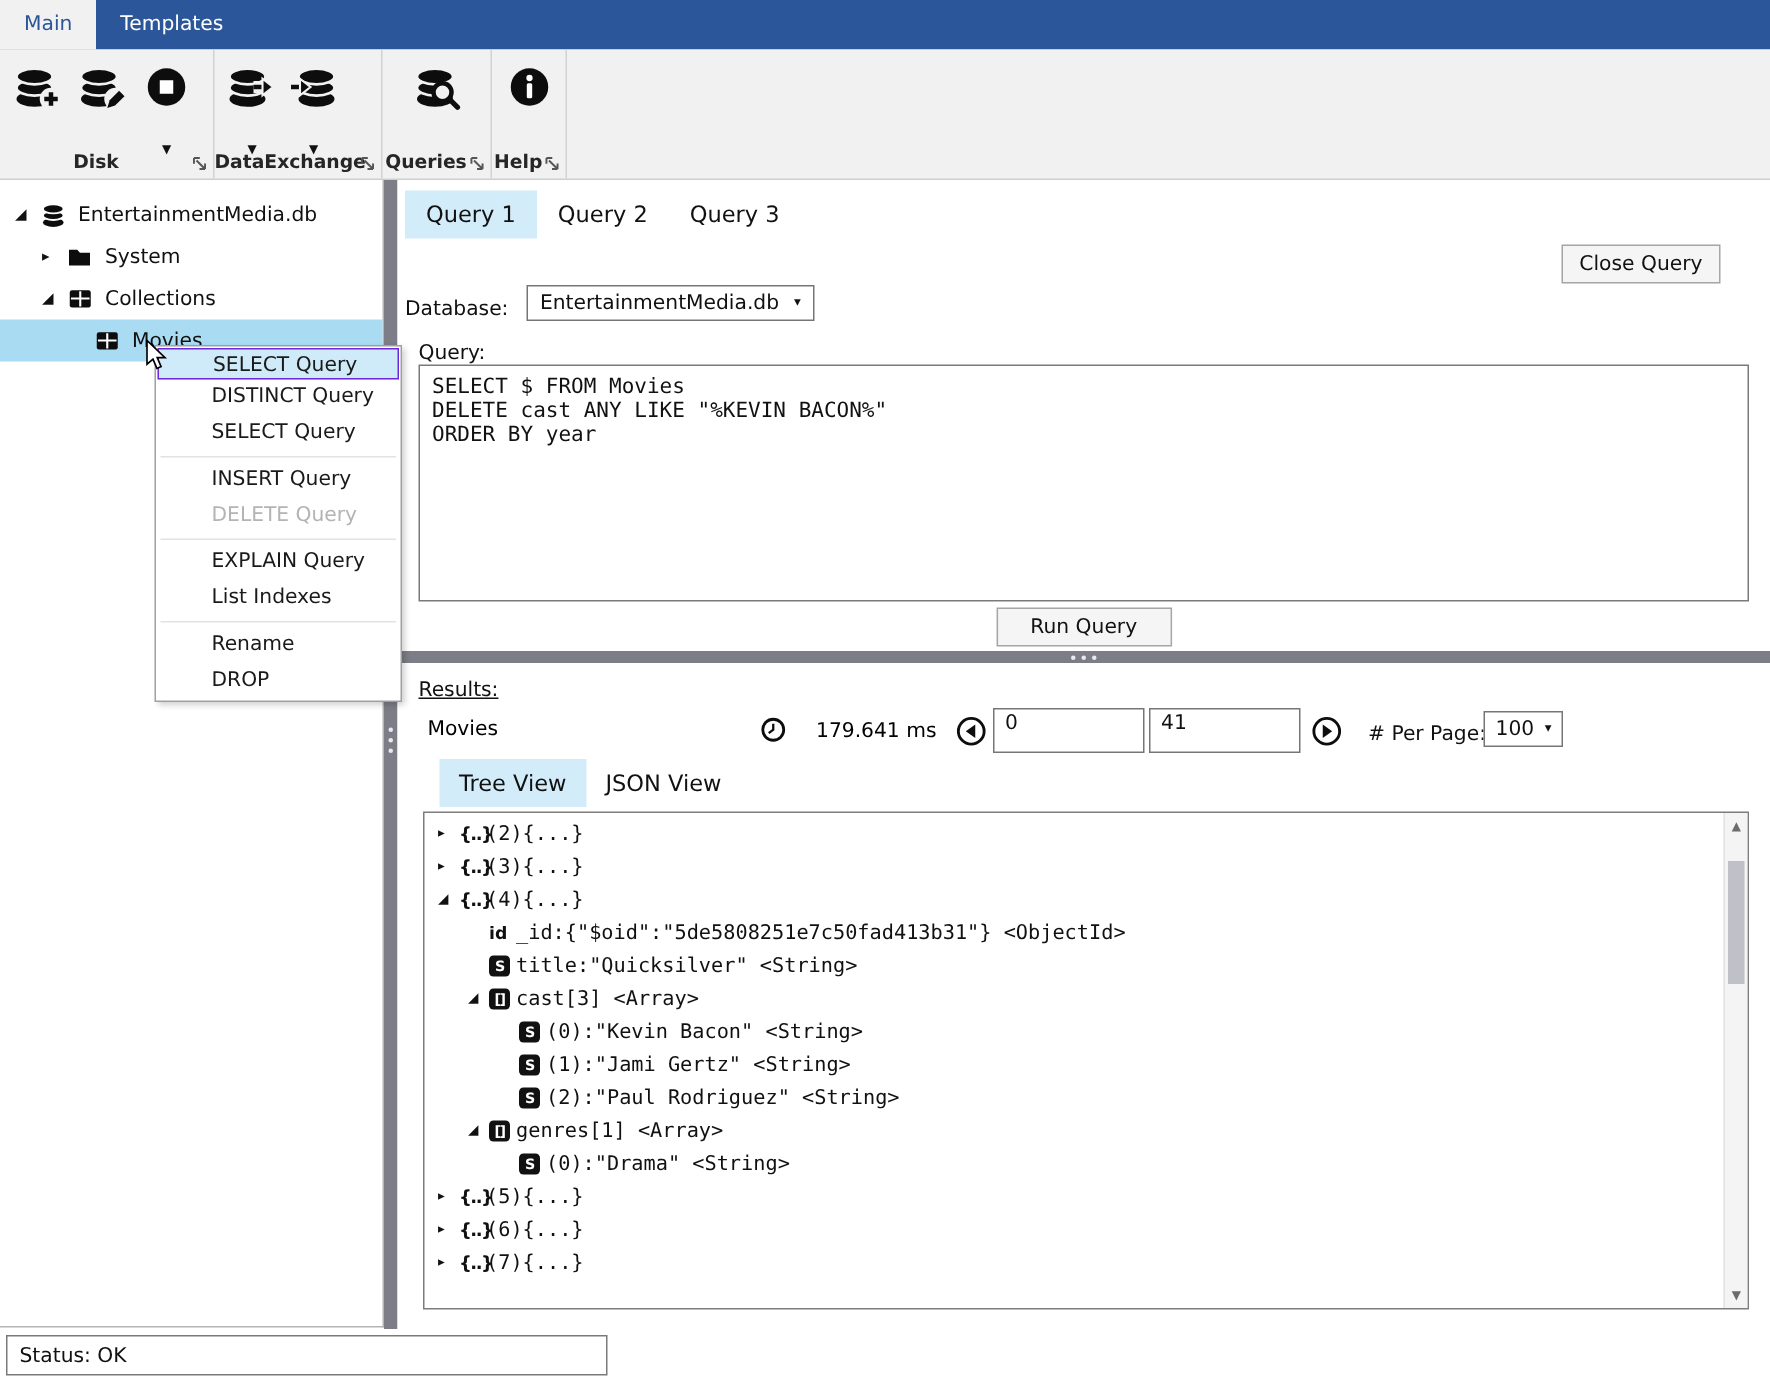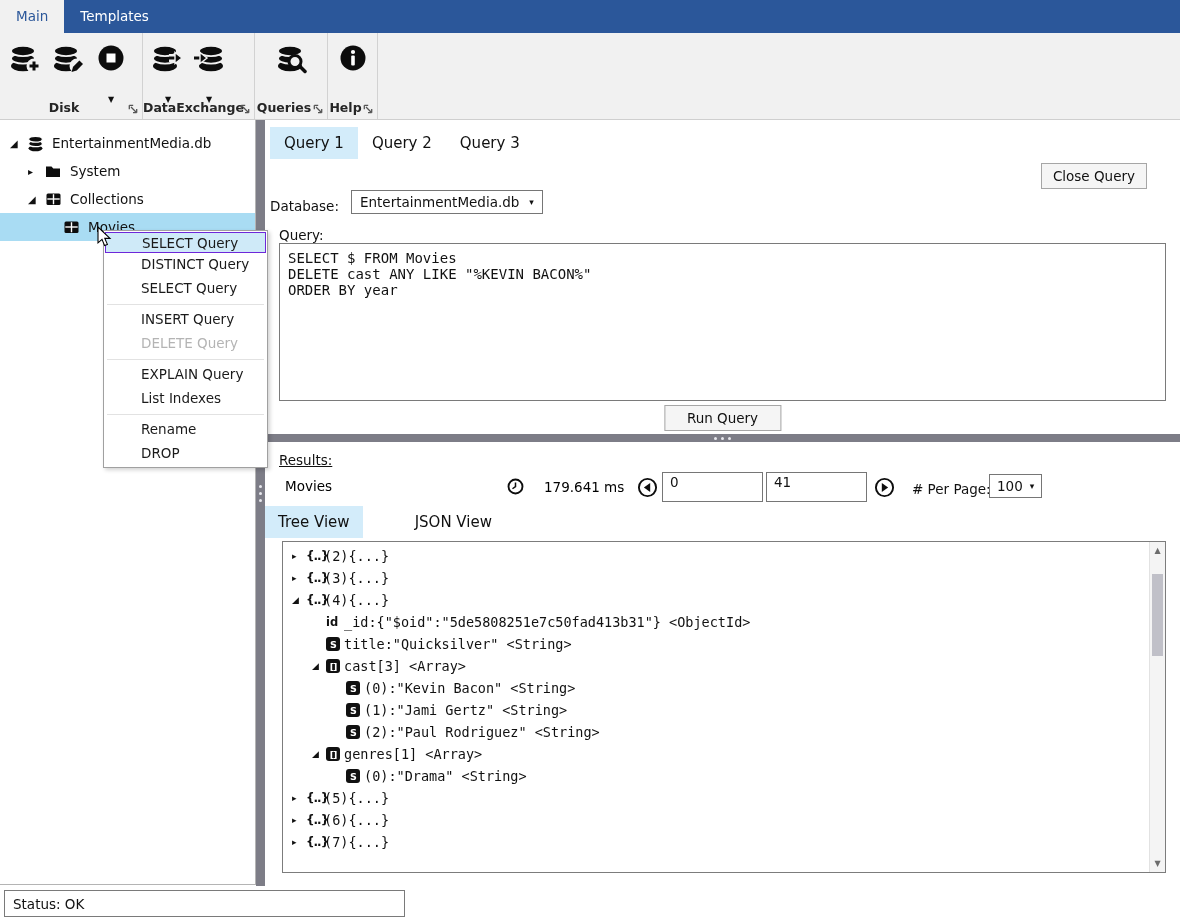--- a/index.html
+++ b/index.html
@@ -63,21 +63,21 @@
   .reslbl { position:absolute; left:14px; top:10px;text-decoration:underline; }
   .resinfo { position:absolute; left:0; top:30px; width:915px; height:34px; }
   .coll { position:absolute; left:17px; top:6px; display:flex; align-items:center; gap:3px; font-size:13.5px; }
   .elapsed { position:absolute; left:242px; top:6px; display:flex; align-items:center; gap:20px; font-size:13.5px; }
   .pgprev { position:absolute; left:372px; top:5px; width:21px; height:21px; }
   .pginput { position:absolute; top:0px; width:101px; height:30px; border:1px solid #767676; font-family:inherit; font-size:13.5px; padding:2px 7px 12px 7px; color:#111; }
   .pg1 { left:397px; } .pg2 { left:501px; }
   .pgnext { position:absolute; left:609px; top:5px; width:21px; height:21px; }
   .pplbl { position:absolute; left:647px; top:9px; }
   .pp { position:absolute; left:724px; top:2px; gap:7px; padding:3px 7px; }
-  .vtabs { position:absolute; left:0; top:64px; display:flex;gap:39px; }
+  .vtabs { position:absolute; left:28px; top:64px; display:flex; }
   .vtab { padding:7px 13px; font-size:15px; color:#111; cursor:default; }
   .vtab.active { background:#d3ecfa; }
   .treebox { position:absolute; left:17px; top:99px; width:884px; height:332px; border:1px solid #7c7c7c; background:#fff; overflow:hidden; }
   .rows { position:absolute; left:0; top:3px; right:17px; }
   .trow { height:22px; display:flex; align-items:center; font-family:"DejaVu Sans Mono","Liberation Mono",monospace; font-size:13.5px; color:#111; padding-left:calc(9px + var(--ind)*20px); white-space:pre; }
   .trow .tarr { width:14px; font-size:9px; font-family:"DejaVu Sans",sans-serif; }
   .ticwrap { width:18px; display:flex; align-items:center; }
   .tic { font-family:"DejaVu Sans",sans-serif; }
   .tic.sq { width:14px; height:14px; background:#111; color:#fff; border-radius:3px; font-size:9.5px; font-weight:bold; display:flex; align-items:center; justify-content:center; letter-spacing:-1px; }
   .tic.obj { font-weight:800; font-size:12px; letter-spacing:-1px; }

